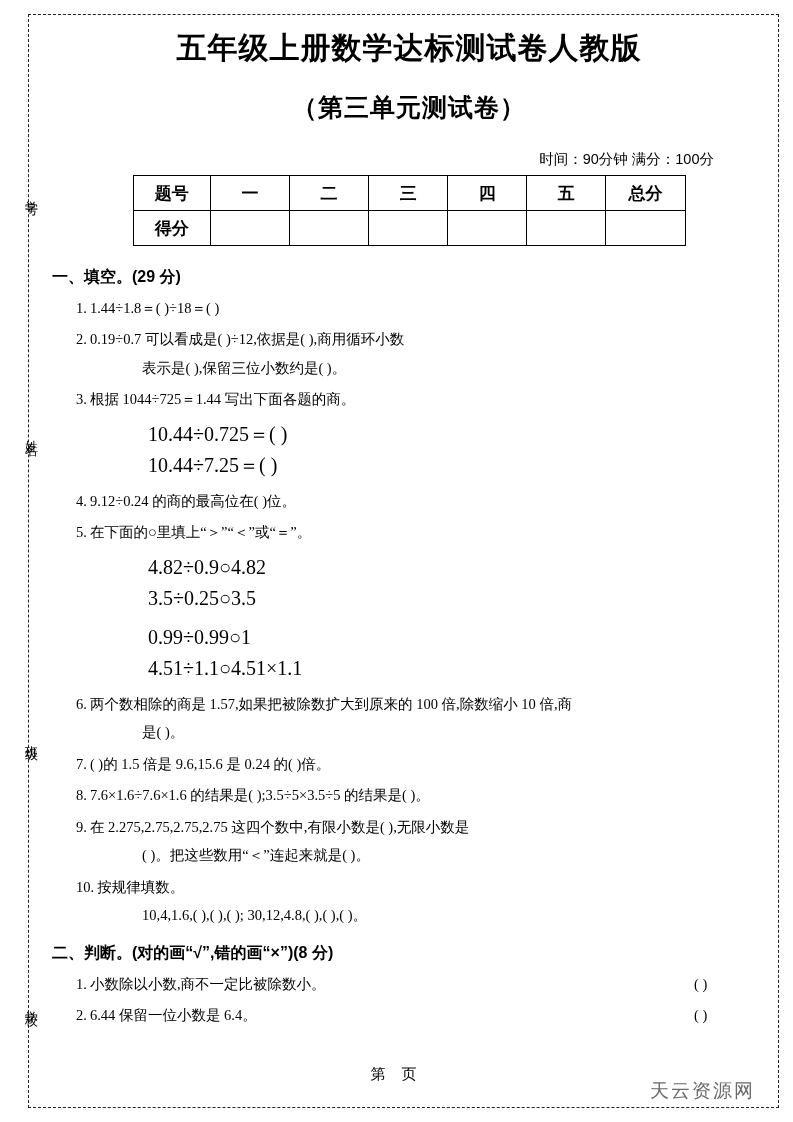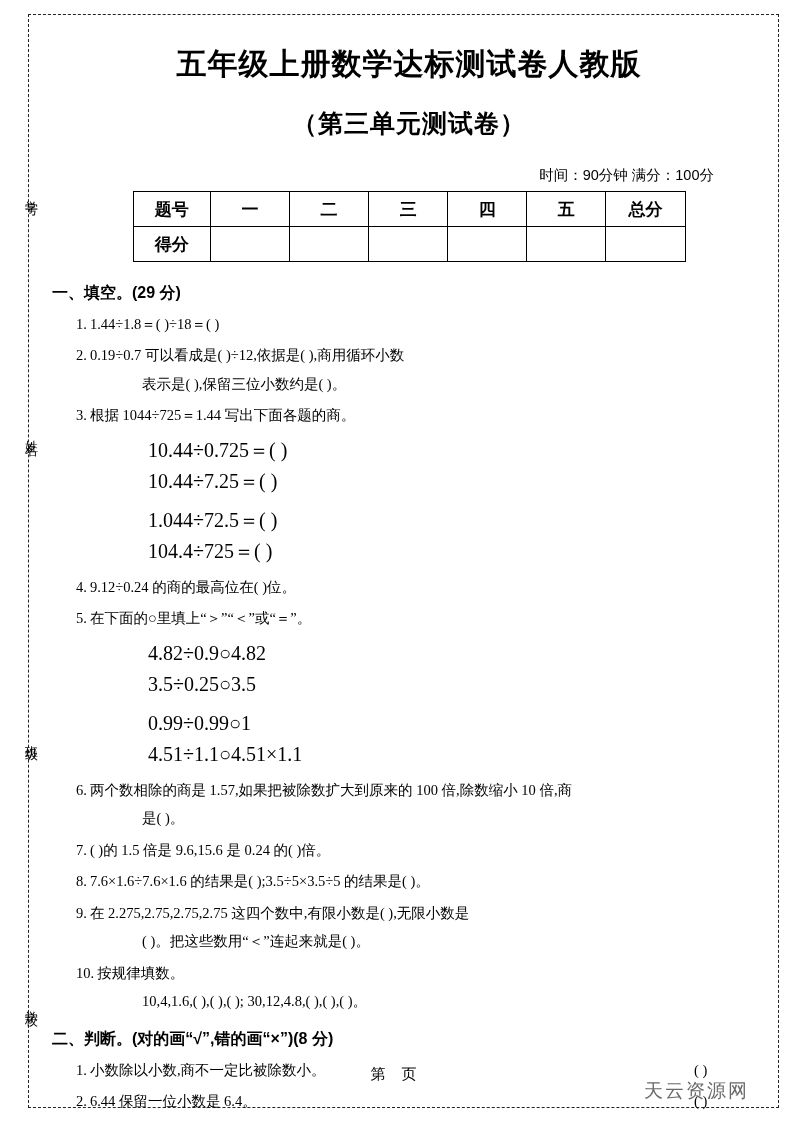--- a/index.html
+++ b/index.html
@@ -42,21 +42,21 @@
     color:#000;
     white-space:nowrap;
   }
   .sl1{top:190px;}
   .sl2{top:430px;}
   .sl3{top:735px;}
   .sl4{top:1000px;}
 
   .content{
     position:absolute;
-    left:70px;right:45px;top:30px;
+    left:70px;right:45px;top:14px;
   }
   h1.title{
     font-family:"Liberation Sans","DejaVu Sans",sans-serif;
     font-weight:bold;
     font-size:30px;
     text-align:center;
     margin:14px 0 0 0;
     letter-spacing:1px;
   }
   h2.subtitle{
@@ -128,21 +128,21 @@
   .footer{
     position:absolute;
     left:0;right:0;bottom:38px;
     text-align:center;
     font-family:"Liberation Sans","DejaVu Sans",sans-serif;
     font-size:15px;
     letter-spacing:6px;
   }
   .watermark{
     position:absolute;
-    right:44px;bottom:18px;
+    right:38px;bottom:18px;
     font-family:"Liberation Sans","DejaVu Sans",sans-serif;
     font-size:19px;
     color:#6a6a6a;
     letter-spacing:2px;
   }
 </style>
 </head>
 <body>
 
 <div class="page">
@@ -197,24 +197,20 @@
       <span class="num">2.</span><span>0.19÷0.7 可以看成是(        )÷12,依据是(                    ),商用循环小数</span>
       <div class="cont">表示是(        ),保留三位小数约是(        )。</div>
     </div>
 
     <div class="q">
       <span class="num">3.</span><span>根据 1044÷725＝1.44 写出下面各题的商。</span>
       <div class="sub two-col">
         <div class="c1">10.44÷0.725＝(        )</div>
         <div class="c2">10.44÷7.25＝(        )</div>
       </div>
-      <div class="sub two-col">
-        <div class="c1">1.044÷72.5＝(        )</div>
-        <div class="c2">104.4÷725＝(        )</div>
-      </div>
     </div>
 
     <div class="q">
       <span class="num">4.</span><span>9.12÷0.24 的商的最高位在(        )位。</span>
     </div>
 
     <div class="q">
       <span class="num">5.</span><span>在下面的○里填上“＞”“＜”或“＝”。</span>
       <div class="sub two-col">
         <div class="c1">4.82÷0.9○4.82</div>

